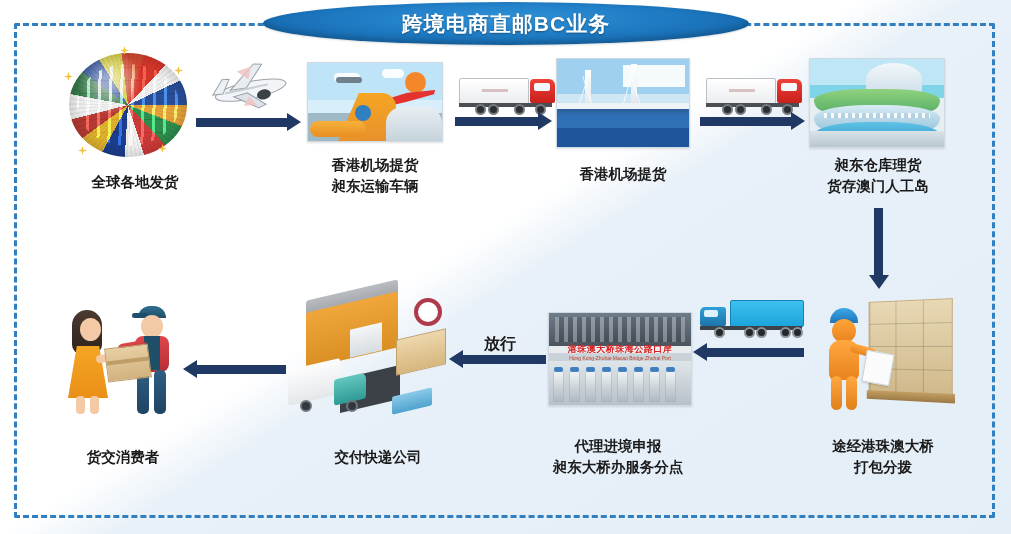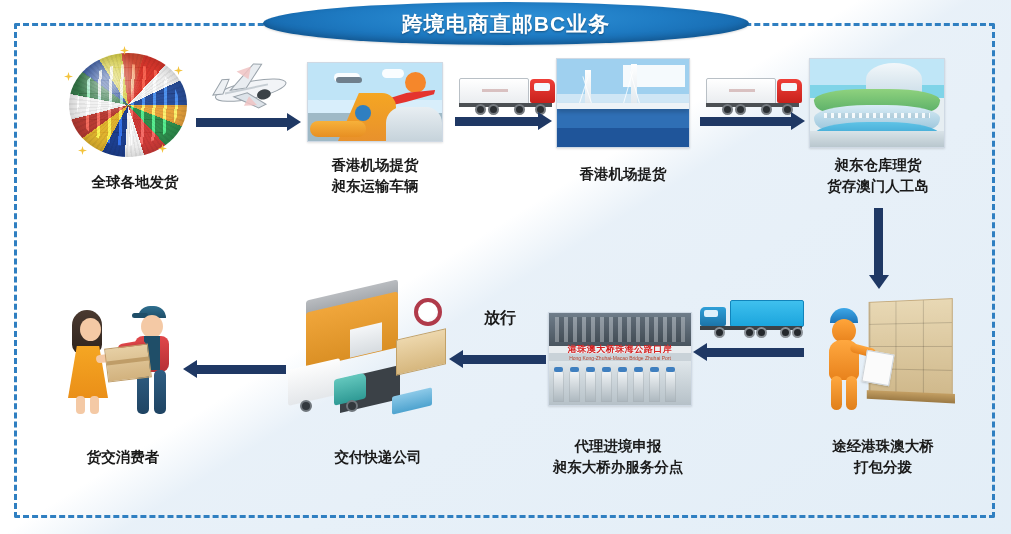--- a/index.html
+++ b/index.html
@@ -770,21 +770,21 @@
         <div class="booth" style="left:101px;"></div>
         <div class="booth" style="left:117px;"></div>
       </div>
     </div>
   </div>
   <div class="caption" style="left:518px; top:436px; width:200px;">
     <span class="ln">代理进境申报</span>
     <span class="ln">昶东大桥办服务分点</span>
   </div>
 
-  <div class="arrow-label" style="left:484px; top:308px;">放行</div>
+  <div class="arrow-label" style="left:484px; top:334px;">放行</div>
   <div class="arrow-h left" style="left:462px; top:355px; width:84px;">
     <span class="head"></span>
   </div>
 
   <div class="node" style="left:288px; top:296px;">
     <div class="depot">
       <div class="road"></div>
       <div class="roof"></div>
       <div class="warehouse"></div>
       <div class="door"></div>

